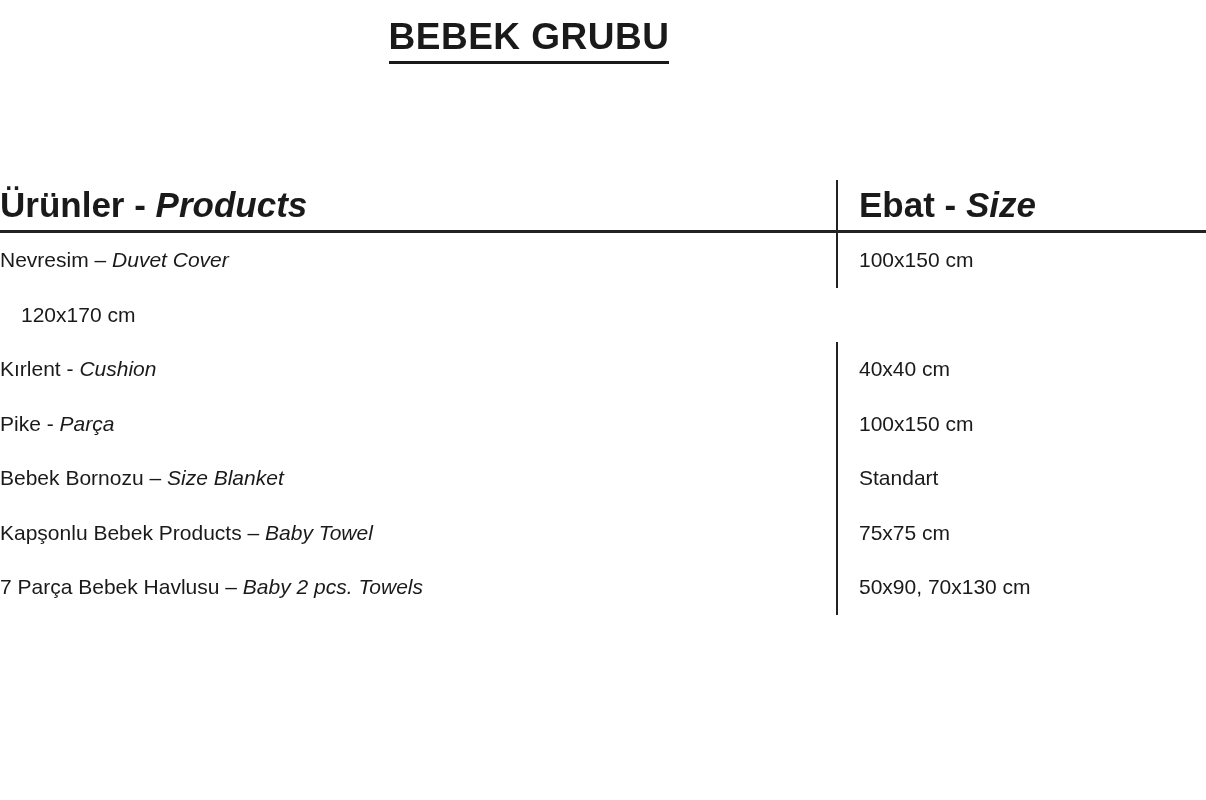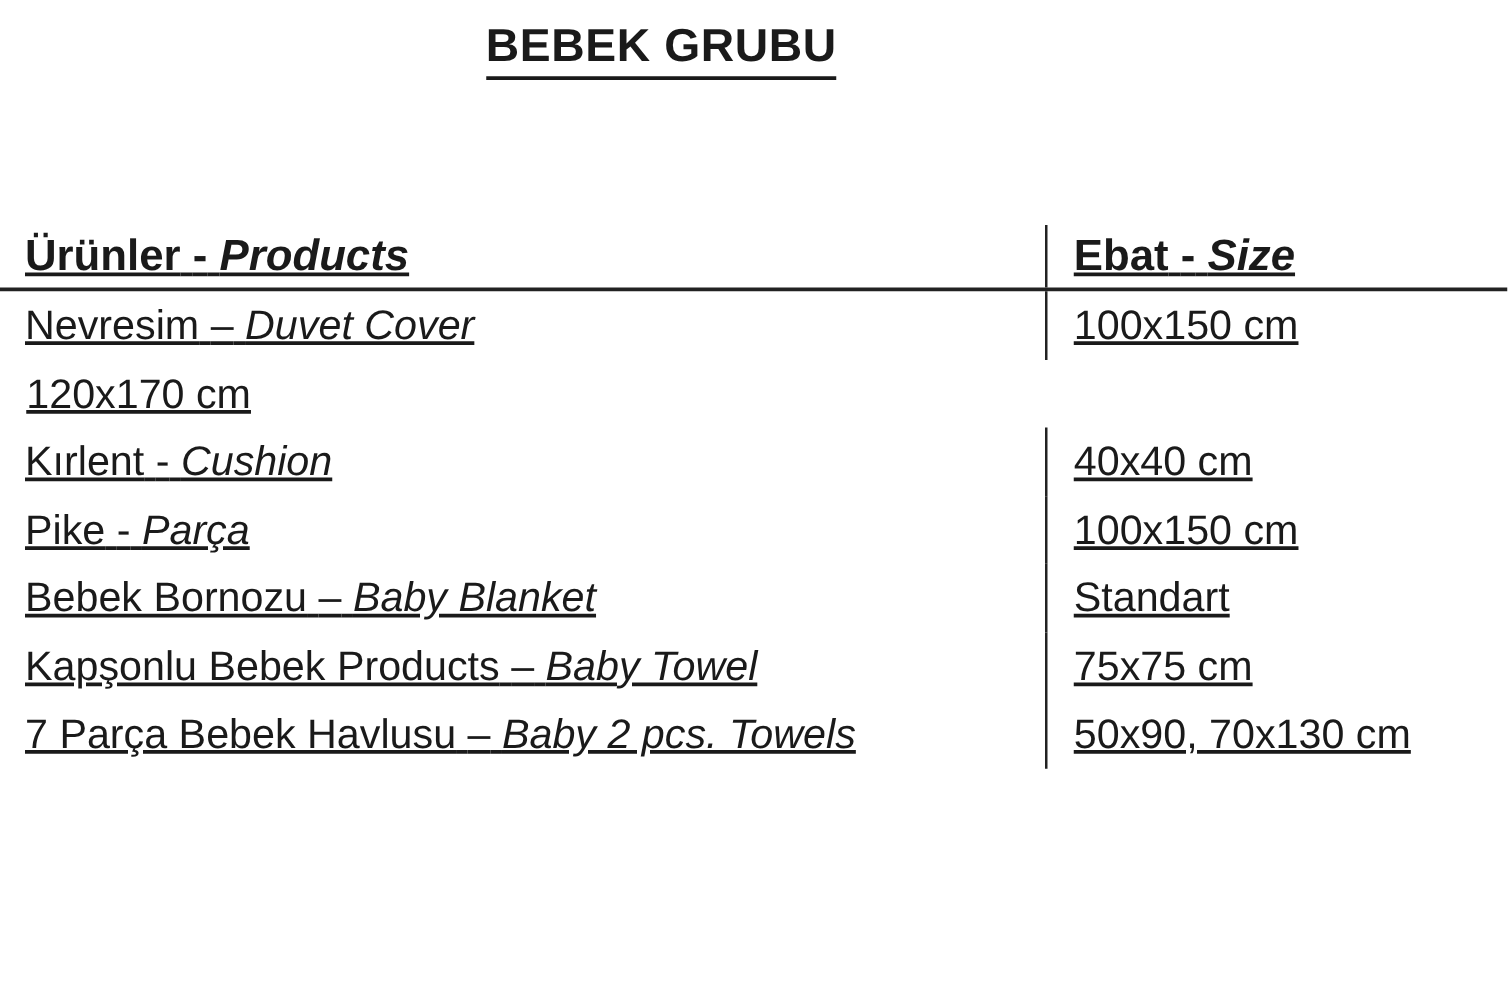--- a/index.html
+++ b/index.html
@@ -9,21 +9,20 @@
     height: 800px;
     background: #ffffff;
     overflow: hidden;
     font-family: "Liberation Sans", sans-serif;
     color: #1a1a1a;
   }
   .page {
     position: relative;
     width: 1206px;
     height: 800px;
-    text-decoration: underline;
   }
   
   .title-wrap {
     width: 1058px;            
     padding-top: 16px;
     text-align: center;
   }
   .page-title {
     display: inline-block;
     font-size: 37px;
@@ -41,40 +40,39 @@
     display: flex;
     width: 1206px;
   }
   .trow.header {
     border-bottom: 3px solid #222222;
   }
   .cell-left {
     width: 838px;
     box-sizing: border-box;
     border-right: 2px solid #222222;
-    padding-left: 20px;
     white-space: nowrap;
     overflow: hidden;
   }
   .cell-right {
     flex: 1;
     box-sizing: border-box;
     padding-left: 21px;
     white-space: nowrap;
     overflow: hidden;
   }
   .trow.header .cell-left,
   .trow.header .cell-right {
     font-weight: bold;
     font-size: 35px;
     line-height: 50px;
   }
   .trow.body .cell-left,
   .trow.body .cell-right {
-    font-size: 33px;
+    font-size: 21px;
     line-height: 54.5px;
   }
   .en {
     font-style: italic;
   }
 </style>
 </head>
 <body>
 
 <div class="page">
@@ -138,21 +136,21 @@
       </div>
     </div>
 
     <div class="trow body">
     </div>
 
     <div class="trow body">
       <div class="cell-left">
         <span>Bebek Bornozu</span>
         <span>–</span>
-        <span class="en">Baby Blanket</span>
+        <span class="en">Size Blanket</span>
       </div>
       <div class="cell-right">
         <span>Standart</span>
       </div>
     </div>
 
     <div class="trow body">
       <div class="cell-left">
         <span>Kapşonlu Bebek Products</span>
         <span>–</span>

